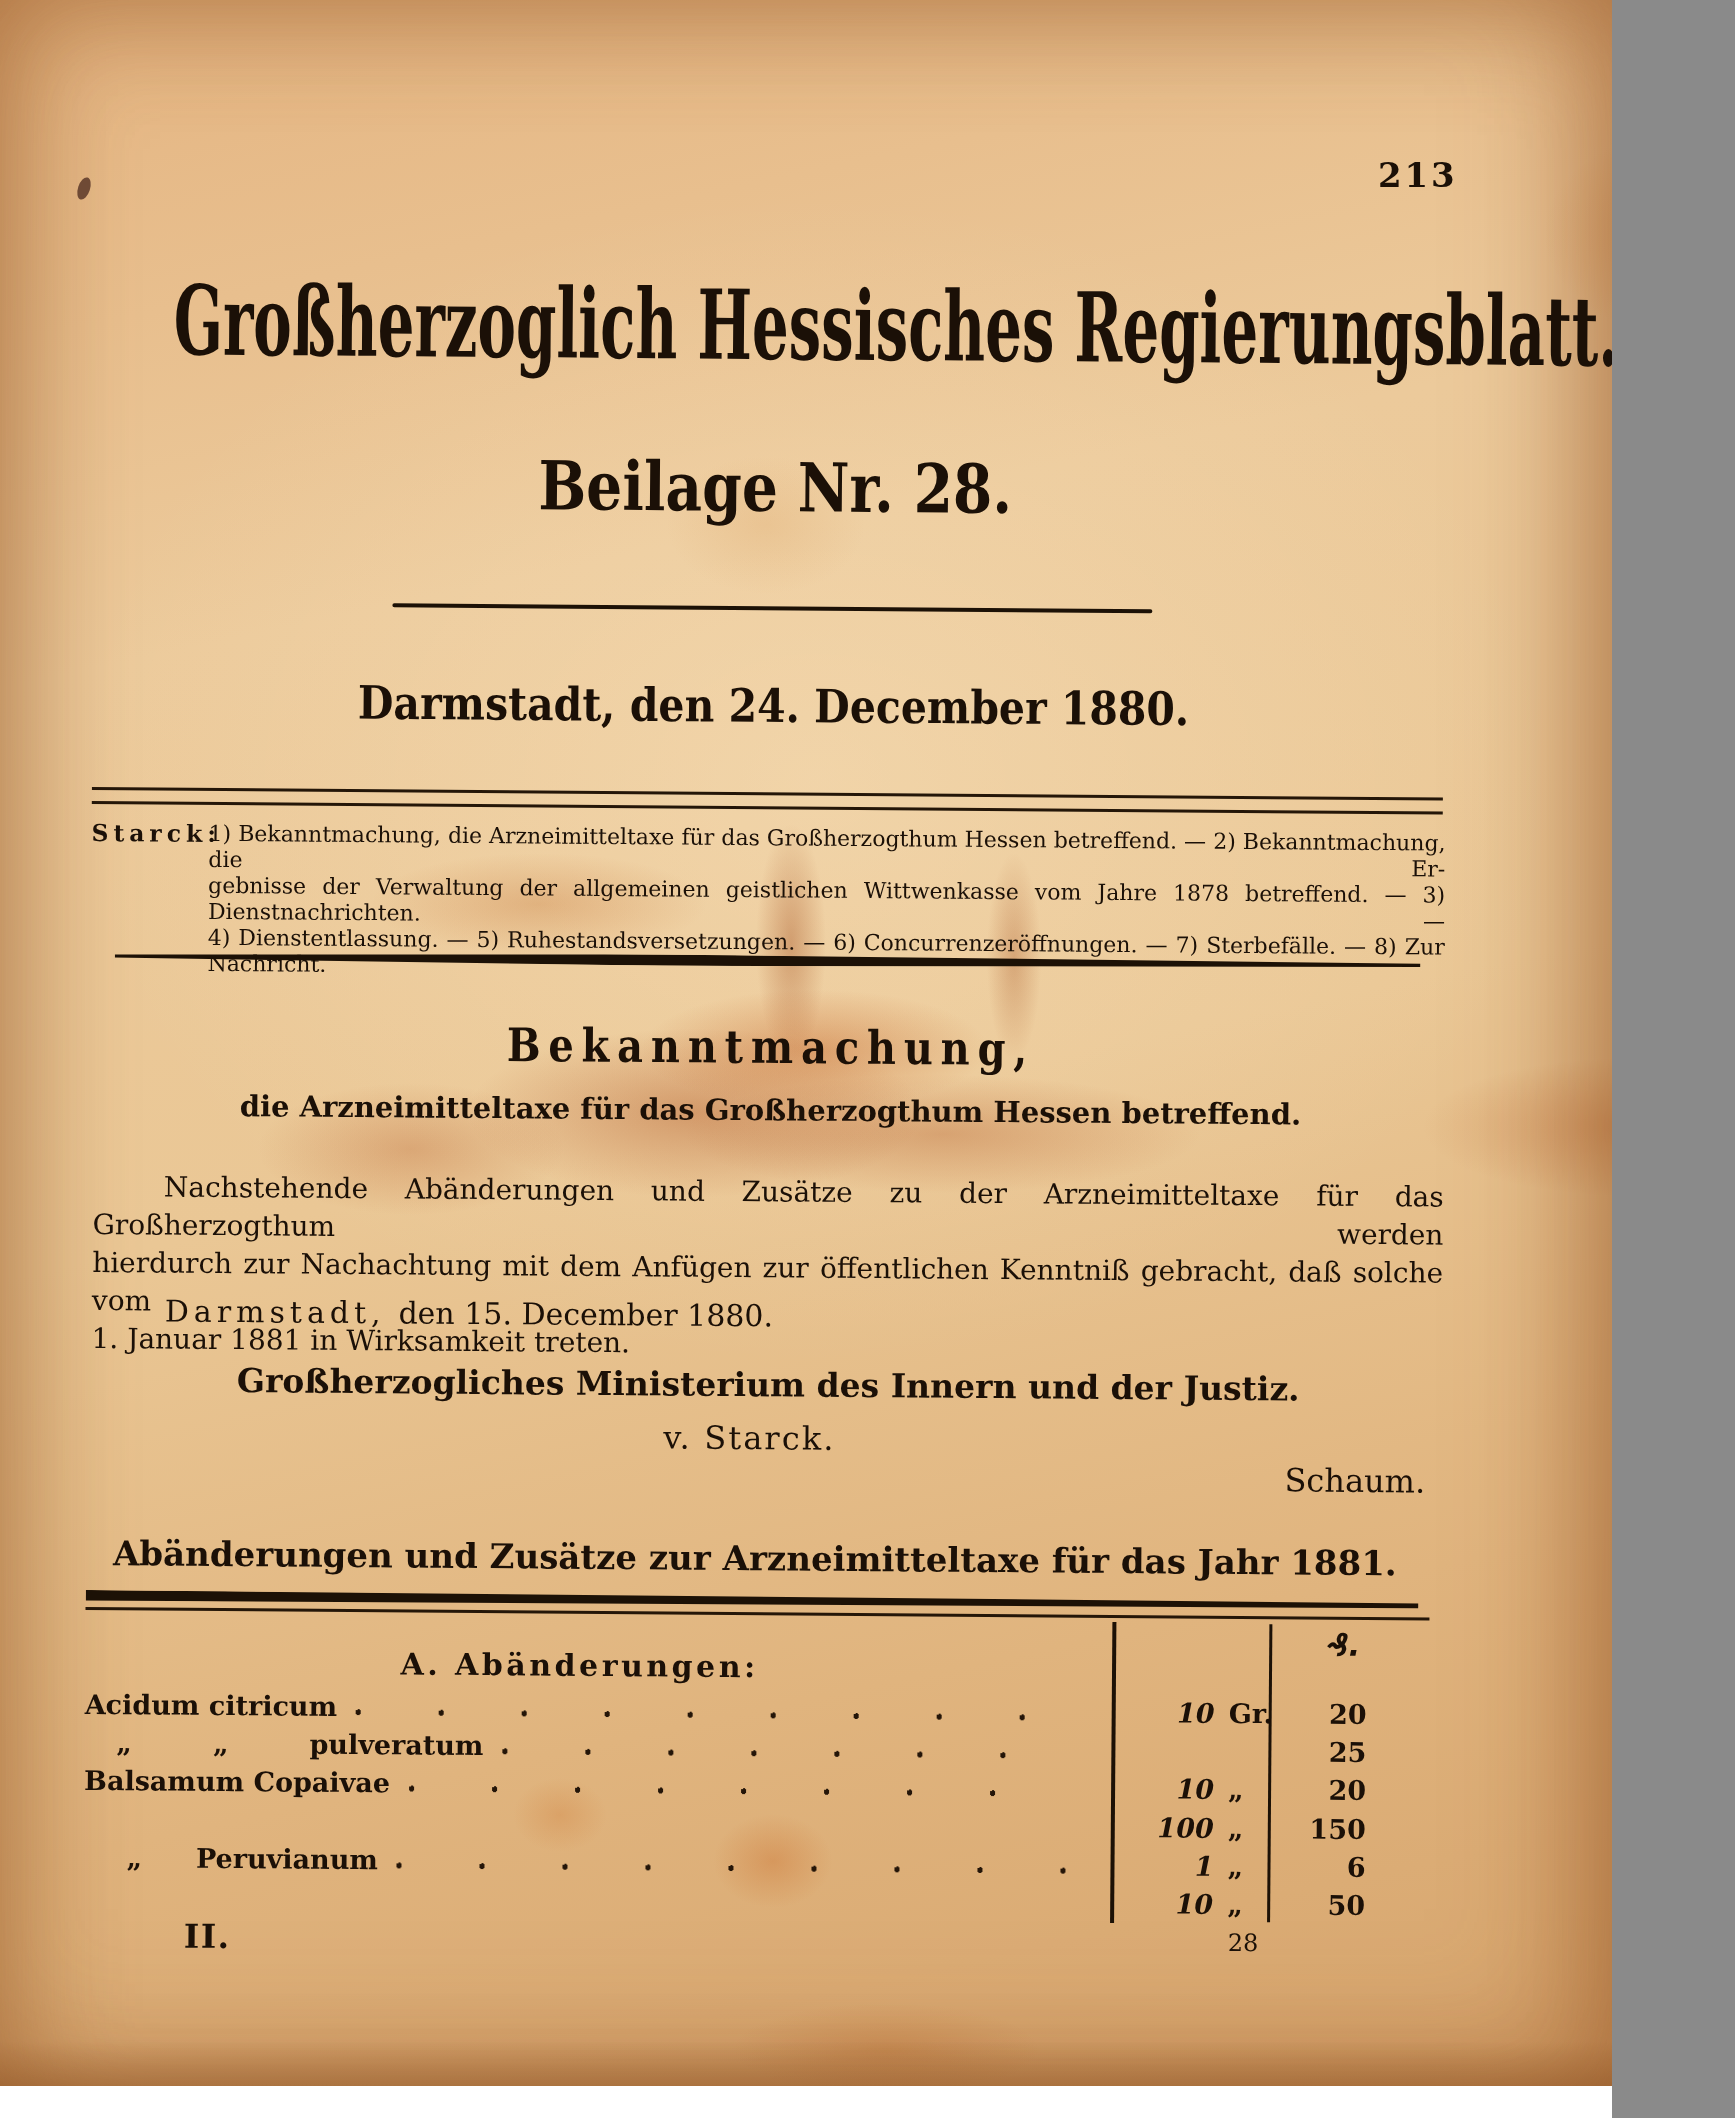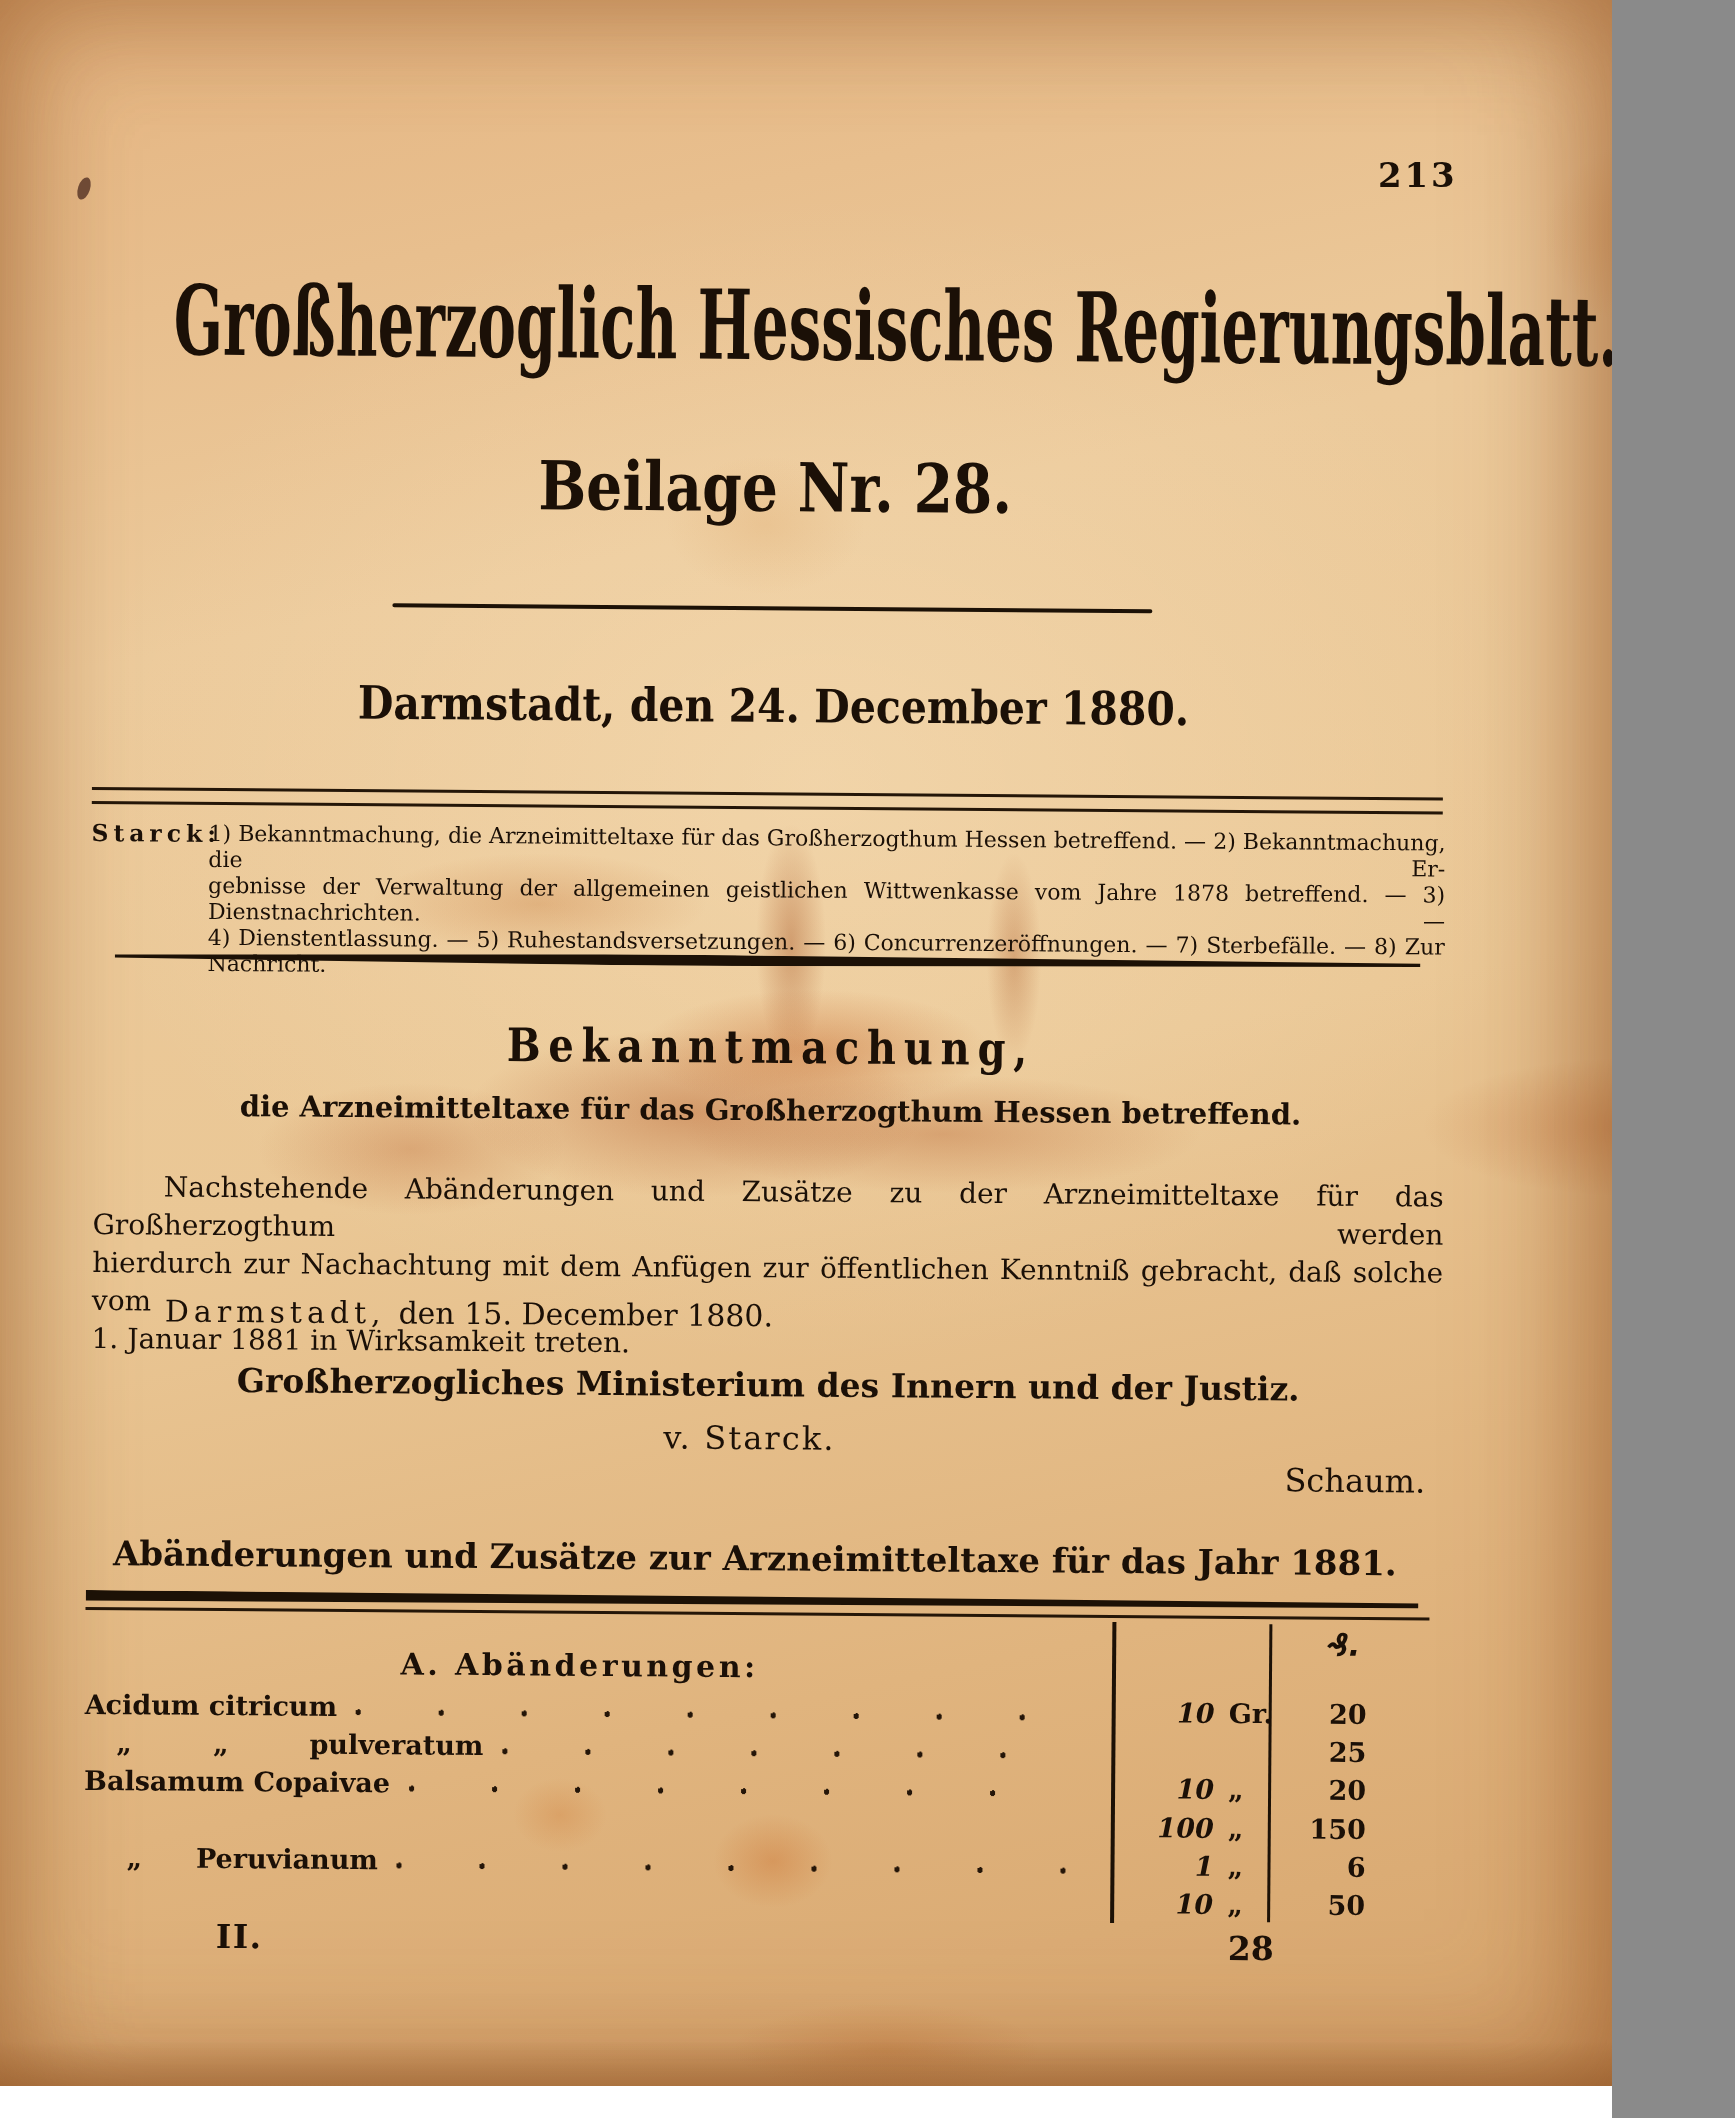--- a/index.html
+++ b/index.html
@@ -87,22 +87,22 @@
   .trow.pad60 .nm{padding-left:43px;}
   .leader{flex:1;align-self:stretch;margin:0 17.7px 0 15.6px;
     background-image:radial-gradient(circle 2.8px at 5.7px 68%, #241508 98%, rgba(36,21,8,0) 100%);
     background-size:83px 100%;background-repeat:repeat-x;}
   .trow.no-leader .leader{visibility:hidden;}
   .c-qty{width:157px;display:flex;align-items:baseline;box-sizing:border-box;}
   .q{width:103px;text-align:right;font-style:italic;}
   .u{margin-left:14px;width:39px;}
   .c-price{width:149px;text-align:right;padding-right:51px;box-sizing:border-box;}
 
-  .sig-ii{left:193px;top:1916px;font-size:33px;font-weight:bold;letter-spacing:1.4px;margin-left:32px;}
-  .catchword{left:1237px;top:1920px;font-size:33px;font-weight:bold;}
+  .sig-ii{left:193px;top:1916px;font-size:33px;font-weight:bold;letter-spacing:1.4px;}
+  .catchword{left:1237px;top:1920px;font-size:24px;font-weight:normal;}
 
   .speck{left:78px;top:177px;width:12px;height:23px;background:#6f4a35;border-radius:50%;
     transform:rotate(18deg);}
   .edge-shadow-bottom{left:0;top:2041px;width:1736px;height:45px;
     background:linear-gradient(to bottom, rgba(146,88,38,0), rgba(140,82,34,0.42));}
   .scan-strip{position:absolute;left:0;bottom:0;width:1736px;height:33px;background:#ffffff;}
 </style>
 </head>
 <body>
 

